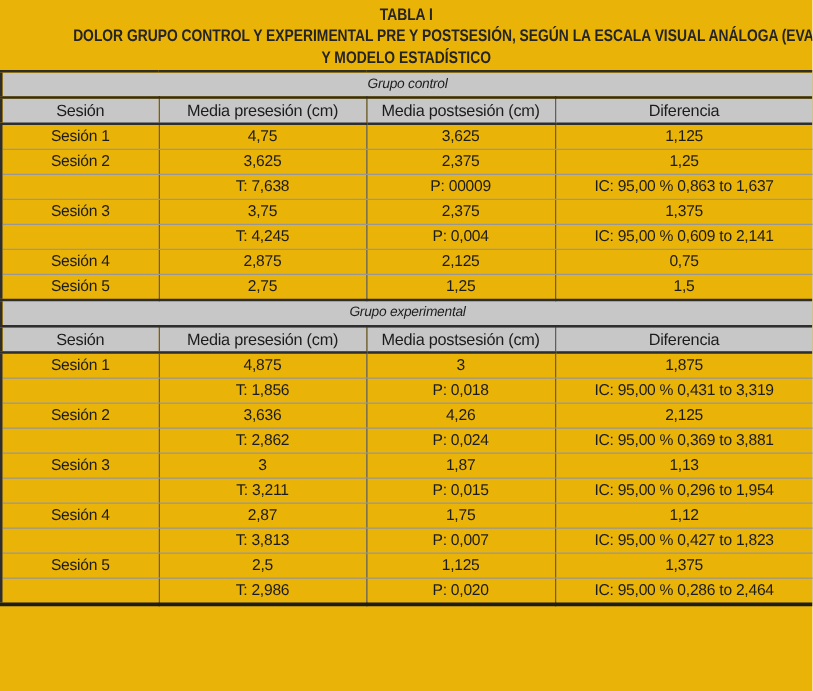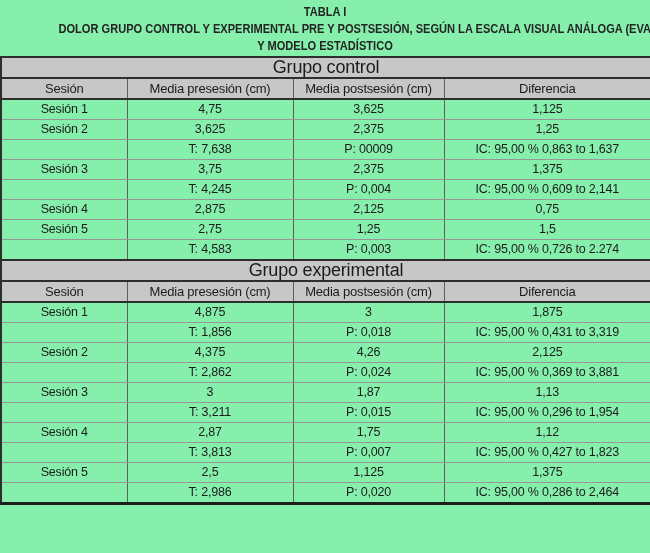--- a/index.html
+++ b/index.html
@@ -4,21 +4,21 @@
 <style>
   :root{
     --band_bg:#c7c7c7;
     --line_light:#979797;
     --line_mid:#5f5f5f;
     --line_dark:#2e2e2e;
     --text:#1c1c1c;
   }
   html,body{margin:0;padding:0;background:#ffffff;}
   .page{
-    width:650px;height:553px;background:#86efac;overflow:hidden;
+    width:650px;height:553px;background:#eab308;overflow:hidden;
     font-family:"Liberation Sans","DejaVu Sans",sans-serif;
     color:var(--text);
   }
   .title{padding-top:3px;text-align:center;}
   .title-line{
     white-space:nowrap;
     font-weight:700;
     font-size:13.5px;
     line-height:17px;
     letter-spacing:0px;
@@ -44,21 +44,22 @@
     letter-spacing:-0.2px;
     overflow:hidden;
     white-space:nowrap;
     border-left:1px solid var(--line_mid);
     border-right:1px solid var(--line_mid);
     border-top:1px solid var(--line_light);
     border-bottom:1px solid var(--line_light);
   }
   table.stats tr.band td{
     background:var(--band_bg);
-    font-size:18px;
+    font-style:italic;
+    font-size:11px;
     border-top:2px solid var(--line_dark);
     border-bottom:2px solid var(--line_dark);
     border-left:none;border-right:none;
   }
   table.stats tr.colhead td{
     background:var(--band_bg);
     font-size:13px;
     border-top:2px solid var(--line_dark);
     border-bottom:2px solid var(--line_dark);
   }
@@ -126,26 +127,20 @@
           <td>2,875</td>
           <td>2,125</td>
           <td>0,75</td>
         </tr>
         <tr class="session-row">
           <td>Sesión 5</td>
           <td>2,75</td>
           <td>1,25</td>
           <td>1,5</td>
         </tr>
-        <tr class="stats-row">
-          <td></td>
-          <td>T: 4,583</td>
-          <td>P: 0,003</td>
-          <td>IC: 95,00 % 0,726 to 2.274</td>
-        </tr>
       </tbody>
       <tbody>
         <tr class="band">
           <td colspan="4">Grupo experimental</td>
         </tr>
         <tr class="colhead">
           <td>Sesión</td>
           <td>Media presesión (cm)</td>
           <td>Media postsesión (cm)</td>
           <td>Diferencia</td>
@@ -157,21 +152,21 @@
           <td>1,875</td>
         </tr>
         <tr class="stats-row">
           <td></td>
           <td>T: 1,856</td>
           <td>P: 0,018</td>
           <td>IC: 95,00 % 0,431 to 3,319</td>
         </tr>
         <tr class="session-row">
           <td>Sesión 2</td>
-          <td>4,375</td>
+          <td>3,636</td>
           <td>4,26</td>
           <td>2,125</td>
         </tr>
         <tr class="stats-row">
           <td></td>
           <td>T: 2,862</td>
           <td>P: 0,024</td>
           <td>IC: 95,00 % 0,369 to 3,881</td>
         </tr>
         <tr class="session-row">

